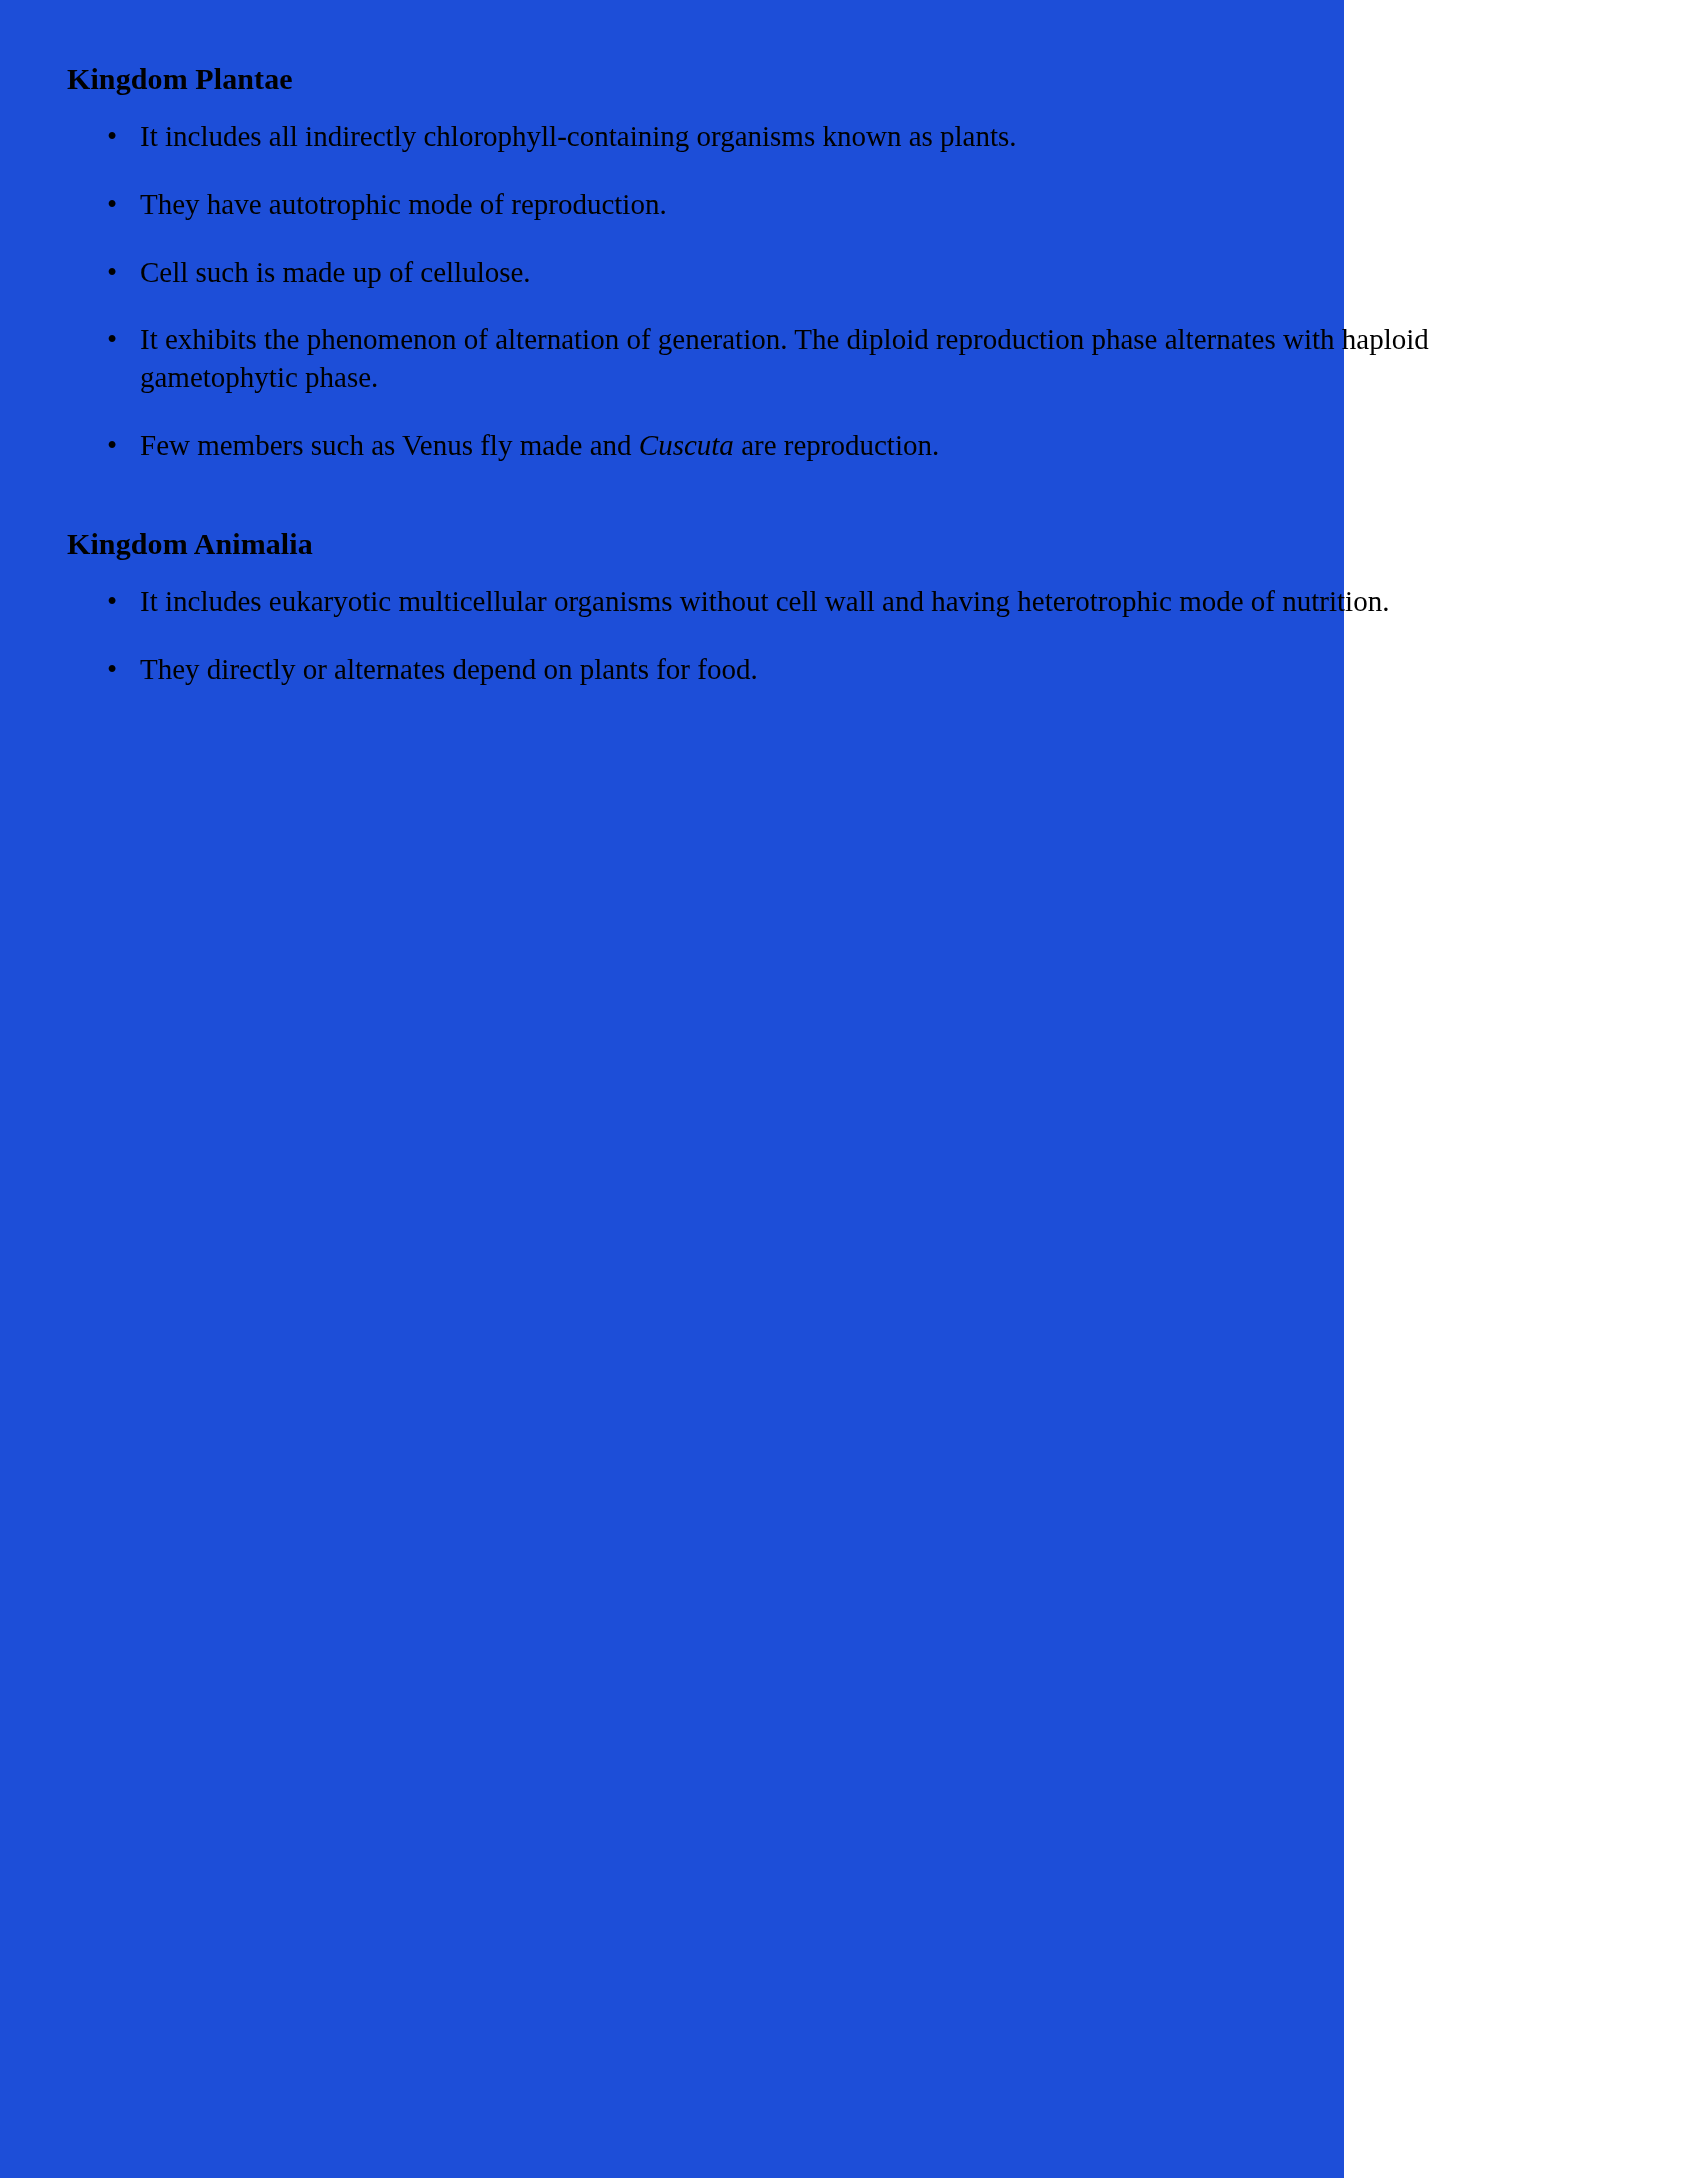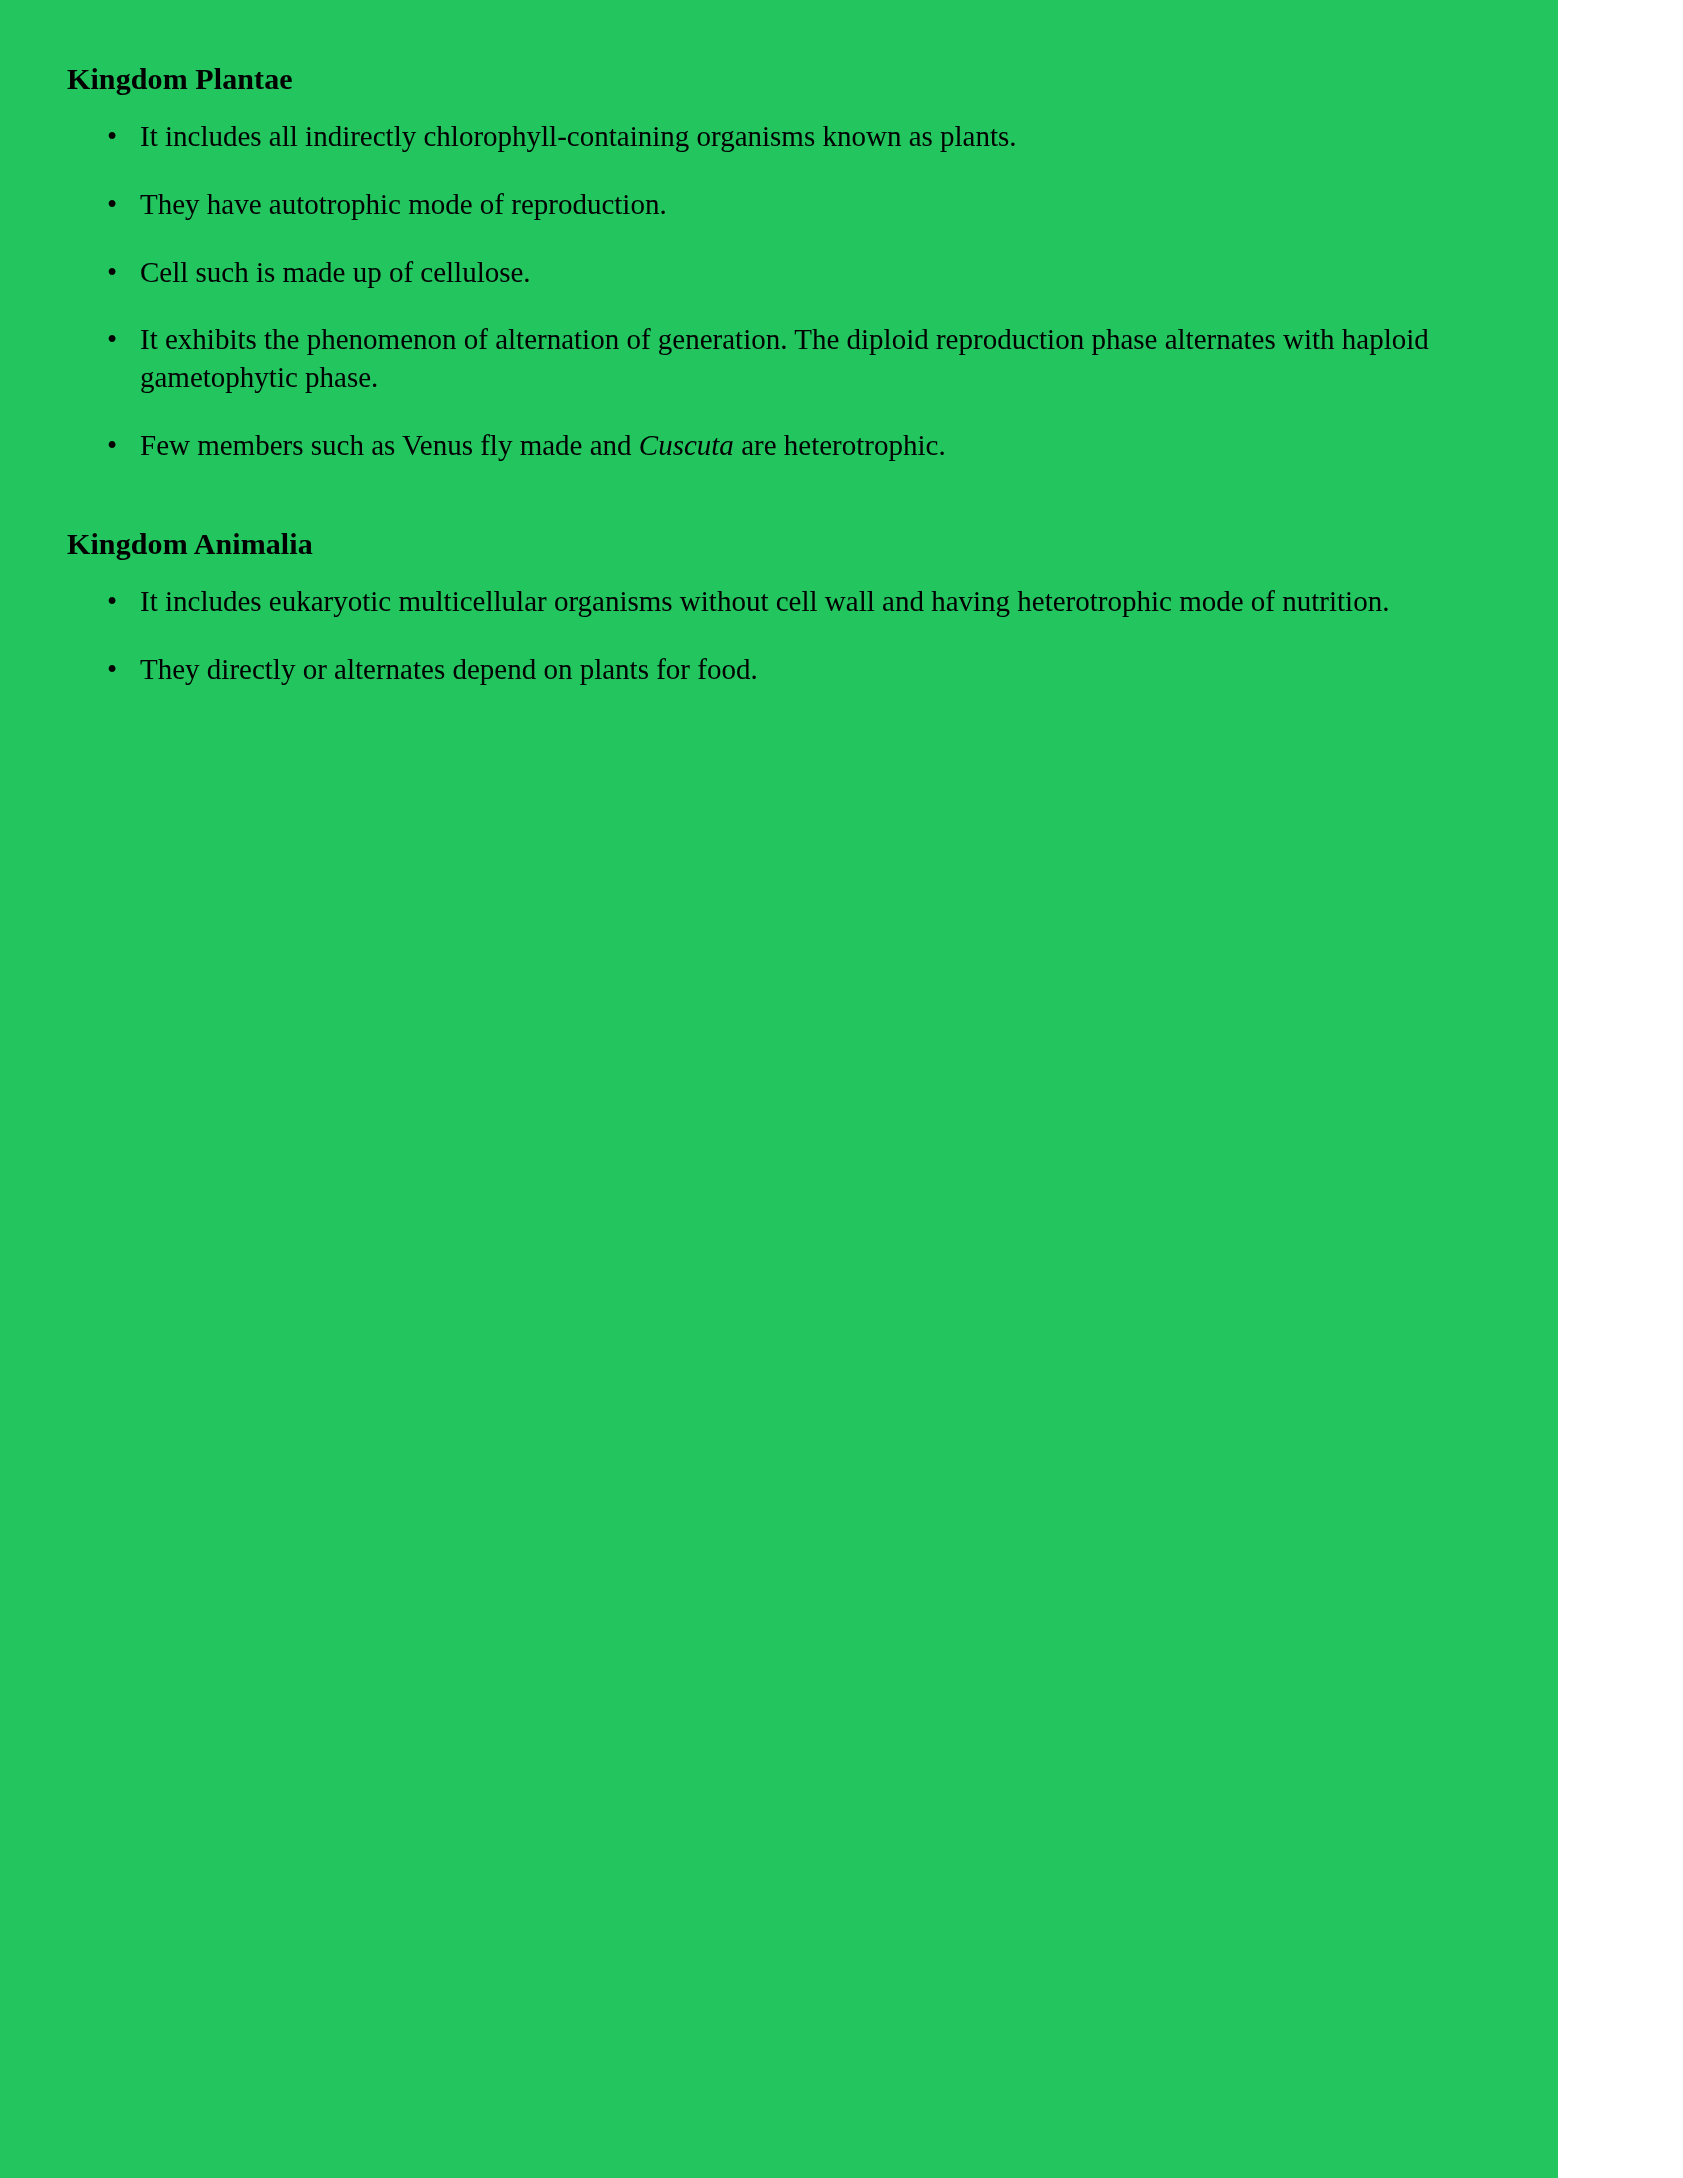--- a/index.html
+++ b/index.html
@@ -10,23 +10,23 @@
   body {
     width: 1683px;
     height: 2178px;
     font-family: "Liberation Serif", "DejaVu Serif", serif;
     color: #000000;
     -webkit-font-smoothing: antialiased;
   }
 
   .page {
     position: relative;
-    width: 1558px;
+    width: 1344px;
     height: 2178px;
-    background: #22c55e;
+    background: #1d4ed8;
     box-sizing: border-box;
     padding: 51px 69px 0 67px;
   }
 
   .doc-body {
     width: 1465px;
   }
 
   h2.section-heading {
     font-family: "Liberation Serif", "DejaVu Serif", serif;
@@ -118,21 +118,21 @@
           <span class="bullet-text">Cell such is made up of cellulose.</span>
         </li>
 
         <li class="bullet-item w-plantae-4">
           <span class="bullet-marker">•</span>
           <span class="bullet-text">It exhibits the phenomenon of alternation of generation. The diploid reproduction phase alternates with haploid gametophytic phase.</span>
         </li>
 
         <li class="bullet-item">
           <span class="bullet-marker">•</span>
-          <span class="bullet-text"><span>Few members such as Venus fly made and </span><span class="sci-name">Cuscuta</span><span> are heterotrophic.</span></span>
+          <span class="bullet-text"><span>Few members such as Venus fly made and </span><span class="sci-name">Cuscuta</span><span> are reproduction.</span></span>
         </li>
 
       </ul>
     </section>
 
     <section class="section section-animalia">
       <h2 class="section-heading">Kingdom Animalia</h2>
 
       <ul class="bullet-list">
 

